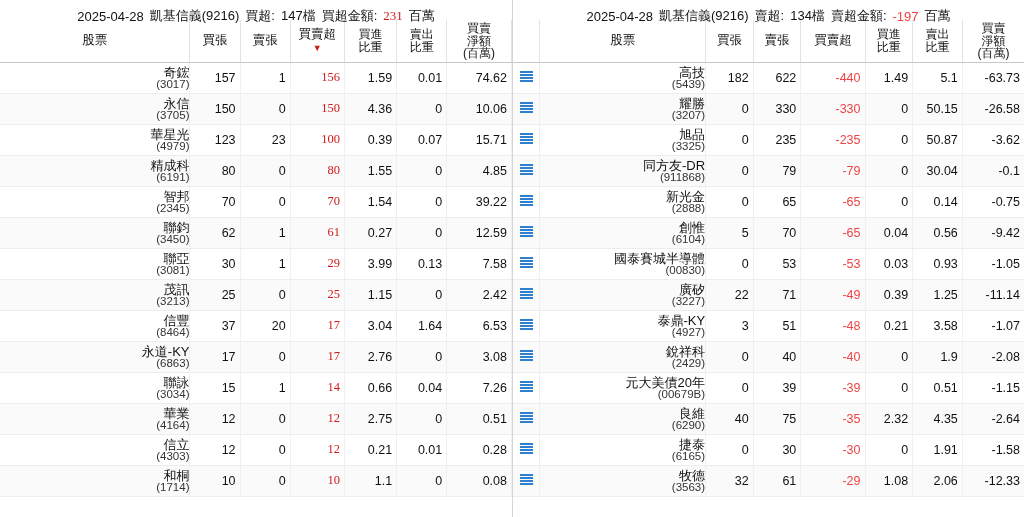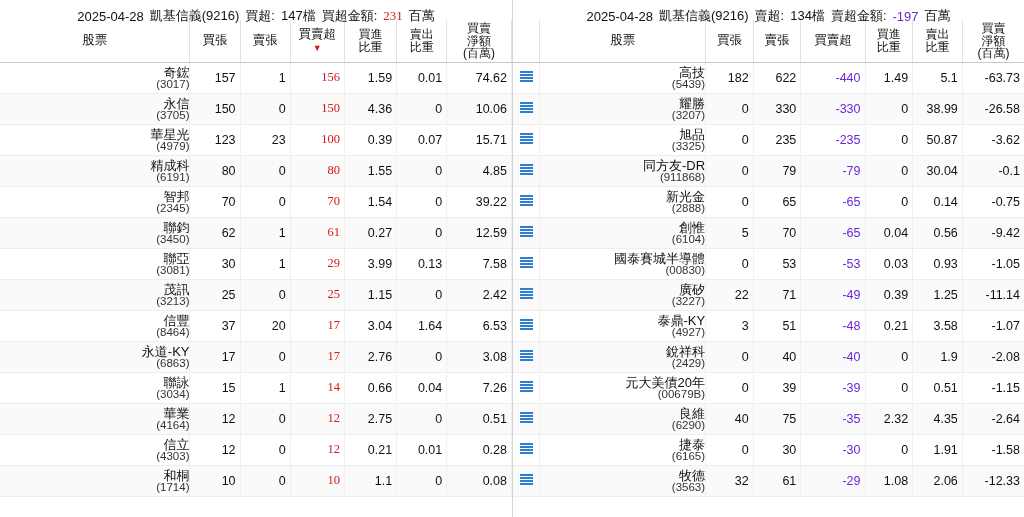--- a/index.html
+++ b/index.html
@@ -28,21 +28,21 @@
     align-items: center;
     justify-content: center;
     gap: 6px;
     font-size: 13px;
     color: #111;
     white-space: nowrap;
     padding-top: 12px;
   }
   .pheader .seg { white-space: nowrap; }
   .pos { color: #d11a1a; font-family: Liberation Serif, serif; }
-  .neg { color: #6d28d9; }
+  .neg { color: #ef4444; }
 
   table {
     border-collapse: collapse;
     width: 512px;
     table-layout: fixed;
     font-size: 12px;
   }
   thead th {
     font-weight: normal;
     font-size: 12.5px;
@@ -401,21 +401,21 @@
         <tr>
             <td class="icon"><span class="listicon"><i></i><i></i><i></i><i></i></span></td>
             <td class="name">
               <span class="nm">耀勝</span>
               <span class="cd">(3207)</span>
             </td>
             <td class="num">0</td>
             <td class="num">330</td>
             <td class="num neg">-330</td>
             <td class="num">0</td>
-            <td class="num">38.99</td>
+            <td class="num">50.15</td>
             <td class="num">-26.58</td>
           </tr>
         <tr>
             <td class="icon"><span class="listicon"><i></i><i></i><i></i><i></i></span></td>
             <td class="name">
               <span class="nm">旭品</span>
               <span class="cd">(3325)</span>
             </td>
             <td class="num">0</td>
             <td class="num">235</td>

